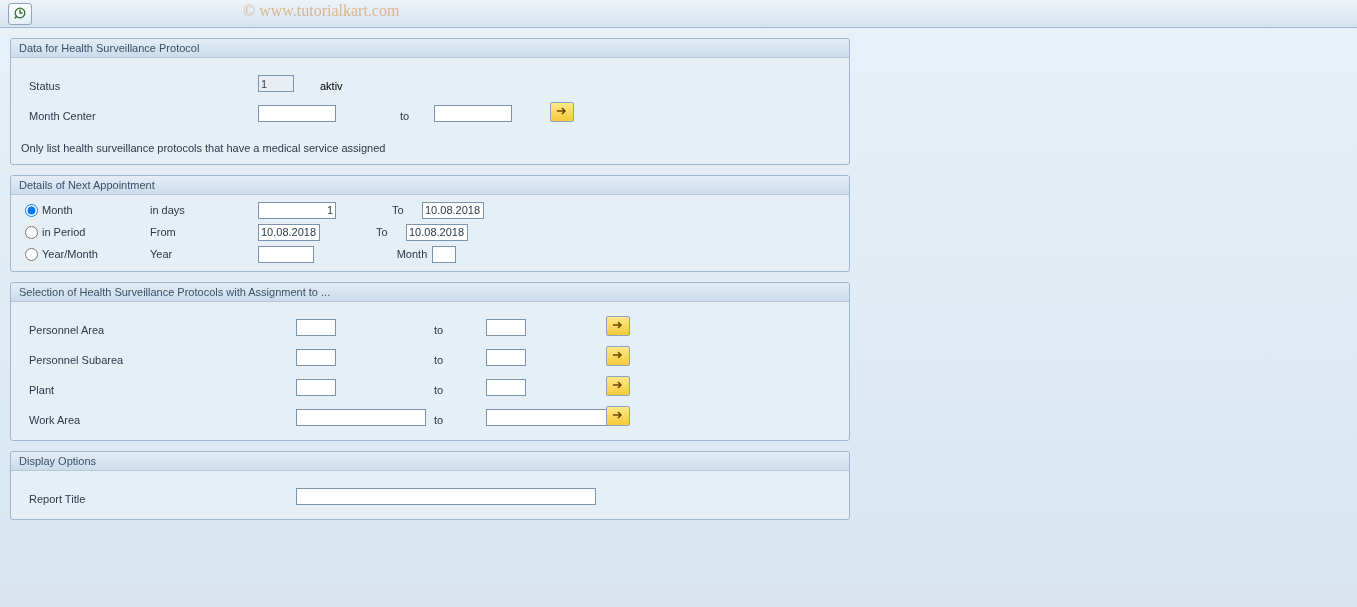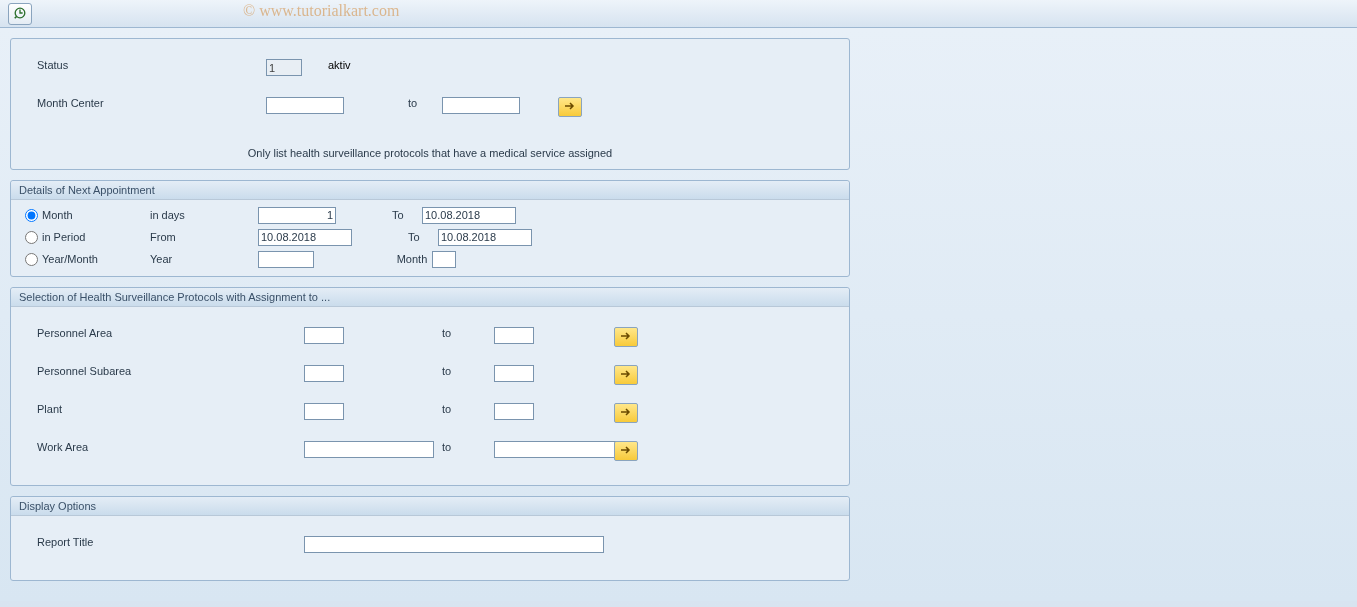--- a/index.html
+++ b/index.html
@@ -87,63 +87,62 @@
     color: #3a5068;
     font-size: 11px;
     border-top-left-radius: 3px;
     border-top-right-radius: 3px;
   }
   .groupbox-body {
     padding: 4px 8px 6px 8px;
   }
   .row {
     display: flex;
-    align-items: flex-start;
+    align-items: flex-end;
     min-height: 22px;
-    margin: 16px;
+    margin: 8px;
   }
   .row > * { margin-right: 4px; }
   .label-col   { width: 225px; color: #2a3a4a; padding-left:2px;}
   .to-label    { width: 50px; text-align:left; color:#2a3a4a;}
   input.sap {
     border: 1px solid #7a94ae;
     background: #ffffff;
     height: 17px;
     padding: 0 2px;
     font-size: 11px;
     color: #2a3a4a;
     box-sizing: border-box;
   }
   input.sap:disabled, input.sap.readonly {
     background: #e8eef4;
     color: #404040;
   }
   input.sap.tiny   { width: 36px; text-align:left;}
   input.sap.small  { width: 56px; }
   input.sap.med    { width: 78px; text-align:right;}
-  input.sap.date   { width: 94px; text-align:left;}
+  input.sap.date   { width: 62px; text-align:left;}
   input.sap.code   { width: 40px; }
   input.sap.code-l { width: 130px; }
   input.sap.long   { width: 300px; }
   .multiselect-btn {
     width: 22px;
     height: 18px;
     border: 1px solid #8aa4be;
     background: linear-gradient(to bottom, #ffe78a 0%, #f8ca3a 100%);
     display:flex;
     align-items:center;
     justify-content:center;
     border-radius:2px;
     cursor:pointer;
   }
   .multiselect-btn svg { width: 12px; height: 10px; }
   .note-text {
     color:#2a3a4a;
     padding: 12px 2px 4px 2px;
-    text-align: center;
   }
   .checkbox-row { display:flex; align-items:center; margin-top:2px; margin-bottom:4px;}
   .checkbox-row input { margin:0 4px 0 0;}
   .radio-row { display:flex; align-items:center; min-height:22px;}
   .radio-row input[type=radio] { margin:0 4px 0 6px;}
   .radio-label { width: 108px; color:#2a3a4a;}
   .sub-label   { width: 108px; color:#2a3a4a;}
   .to-label2   { width: 56px; color:#2a3a4a; text-align:left;}
   .month-label { width: 56px; color:#2a3a4a;}
 </style>
@@ -162,20 +161,21 @@
           <path d="M4 12 L2 14" stroke="#2a6e2a" stroke-width="1.8"></path>
         </svg>
       </span>
     </div>
     <div class="watermark">© www.tutorialkart.com</div>
   </div>
 
   <div class="content">
 
     <div class="groupbox">
+      <div class="groupbox-header">Data for Health Surveillance Protocol</div>
       <div class="groupbox-body">
         <div class="row">
           <span class="label-col">Status</span>
           <input class="sap tiny readonly" readonly="" value="1" style="">
           <span style="width:18px;"></span>
           <span>aktiv</span>
         </div>
         <div class="row">
           <span class="label-col">Month Center</span>
           <input class="sap med" style="text-align: left;">

